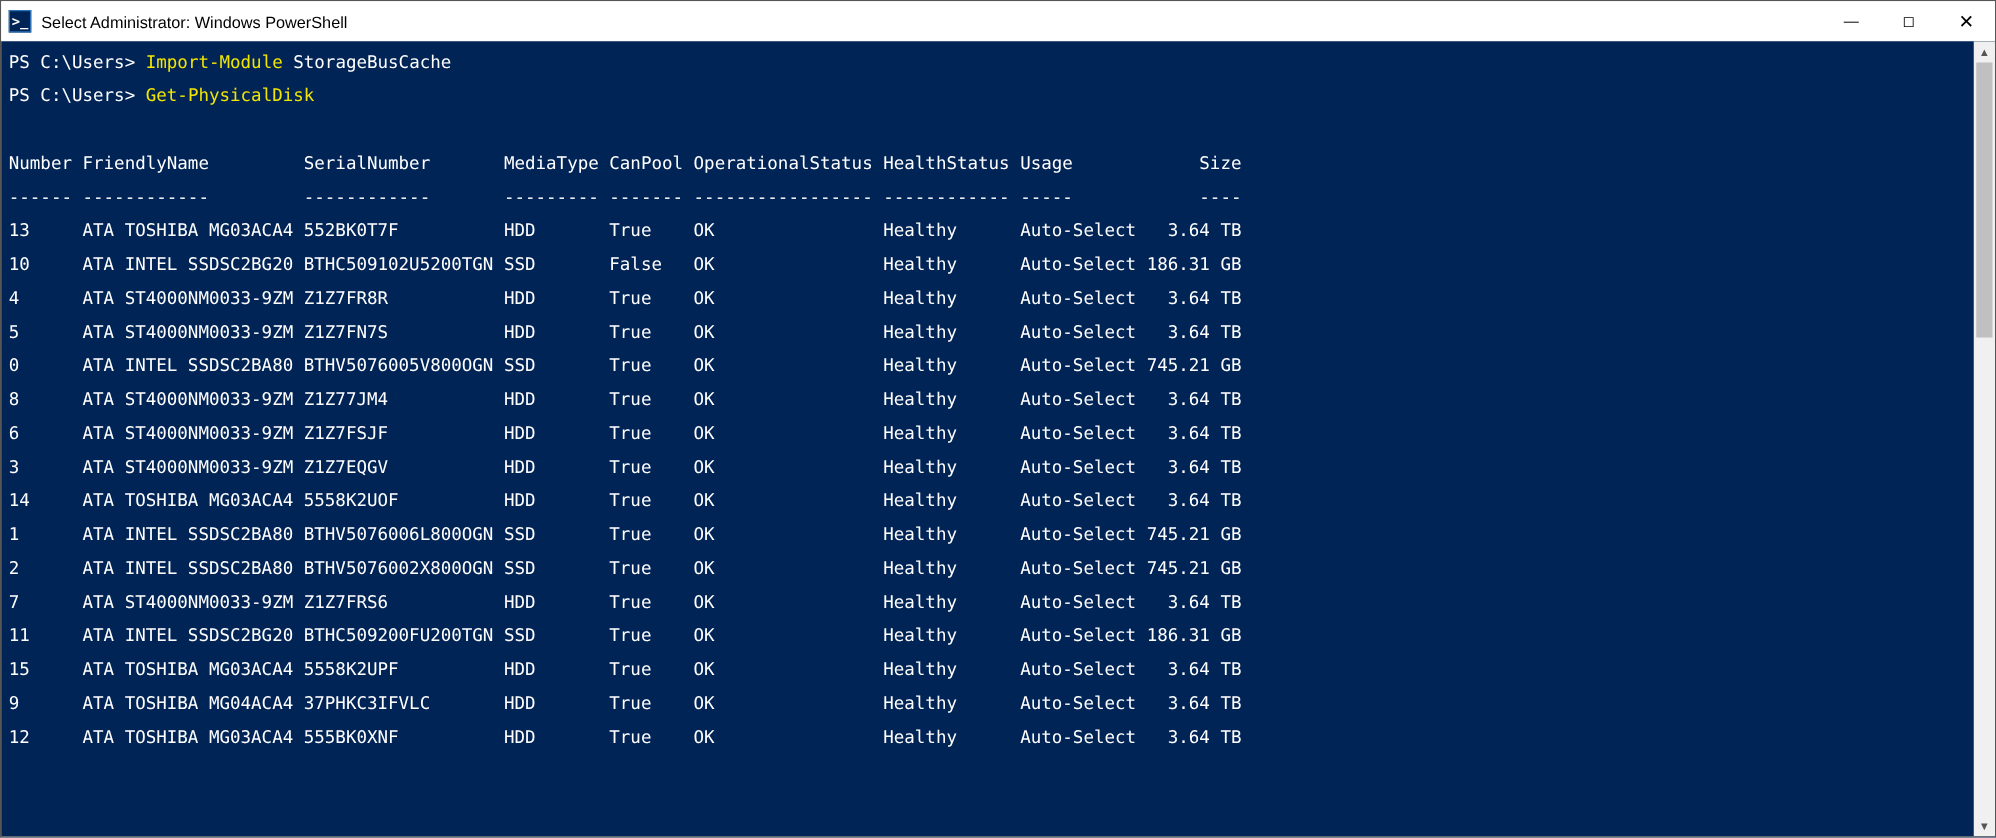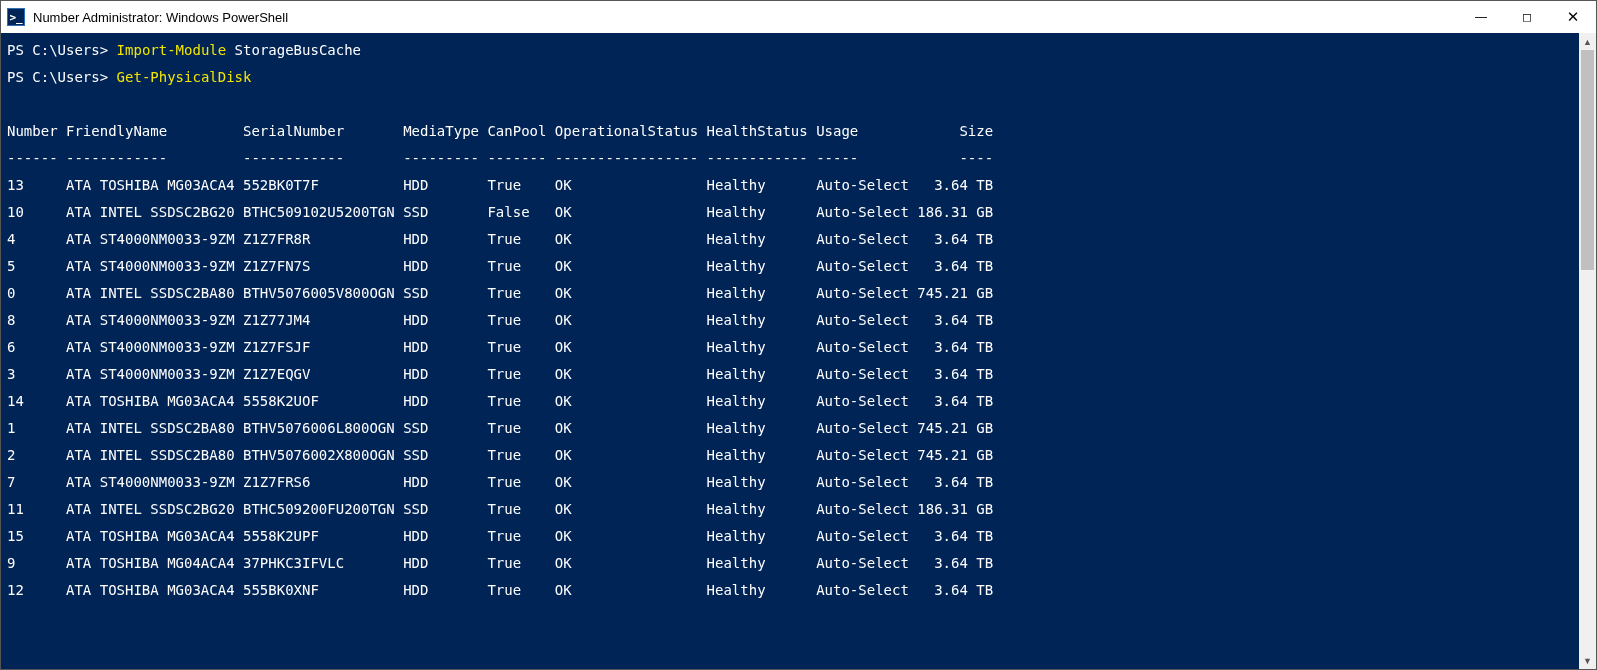--- a/index.html
+++ b/index.html
@@ -100,21 +100,21 @@
   }
 </style>
 </head>
 <body>
 
 <div class="window">
   <div class="titlebar">
     <div class="icon">
         <span>&gt;_</span>
       </div>
-    <div class="title">Number Administrator: Windows PowerShell</div>
+    <div class="title">Select Administrator: Windows PowerShell</div>
     <div class="winbtns">
       <div class="winbtn">―</div>
       <div class="winbtn">◻</div>
       <div class="winbtn close">✕</div>
     </div>
   </div>
   <div class="client">
     <div class="terminal" id="terminal"><span class="prompt">PS C:\Users&gt;</span> <span class="cmd">Import-Module</span> StorageBusCache
 <span class="prompt">PS C:\Users&gt;</span> <span class="cmd">Get-PhysicalDisk</span>
 

